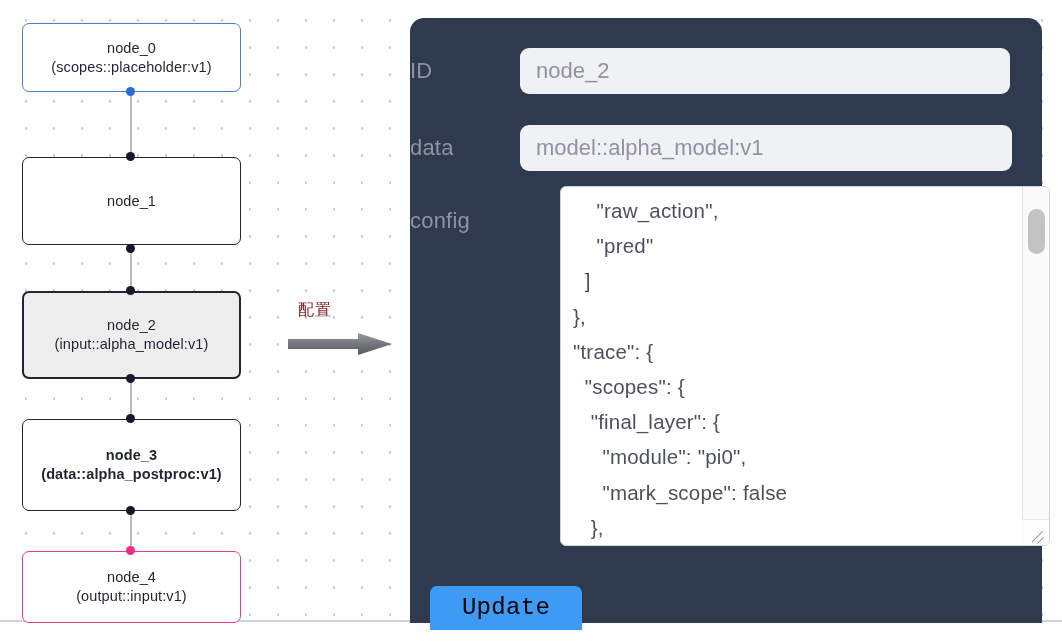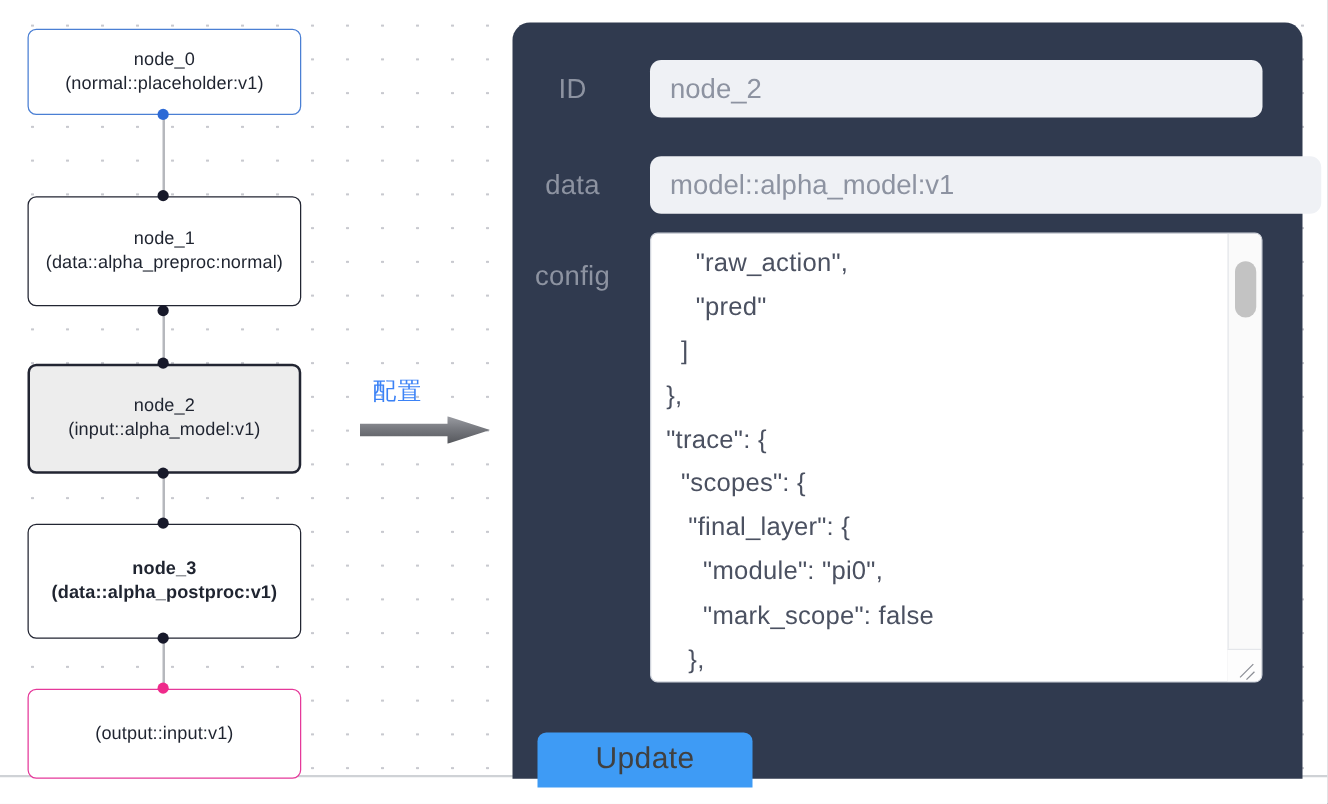--- a/index.html
+++ b/index.html
@@ -67,40 +67,40 @@
   .port.pink { background:#ef2a8b; }
 
   
   .edge {
     position: absolute; width: 2px; background: #b6b8bd; z-index: 1;
   }
 
   
   .arrow-label {
     position: absolute; left: 298px; top: 300px;
-    font-size: 19px; color: #3b82f6;
+    font-size: 16px; color: #7f1d1d;
     font-family: Liberation Serif, serif;
     letter-spacing: 1px;
   }
   .arrow-wrap { position:absolute; left:288px; top:333px; width:104px; height:22px; }
 
   
   .panel {
     position: absolute; left: 410px; top: 18px; width: 632px; height: 605px;
     background: #303a4f;
     border-radius: 14px 14px 0 0;
     z-index: 3;
   }
 
   .field-row { position: absolute; display:flex; align-items:center; }
 
   .field-label {
     color: #8d93a1;
     font-size: 22px;
-    text-align: center;
+    text-align: left;
     letter-spacing: .2px;
   }
 
   .field-input {
     background: #eff1f5;
     border: none;
     border-radius: 9px;
     color: #8d93a1;
     font-size: 22px;
     font-family: "Liberation Sans", "DejaVu Sans", sans-serif;
@@ -109,23 +109,23 @@
   }
 
   #row-id    { left: 0px;  top: 30px;  }
   #row-type  { left: 0px;  top: 107px; }
 
   #row-id   .field-label,
   #row-type .field-label,
   #row-config .field-label { width: 110px; padding-right: 14px; }
 
   #row-id .field-input   { width: 490px; height: 46px; }
-  #row-type .field-input { width: 537px; height: 46px; }
-
-  #row-config { left: 0px; top: 168px; align-items: flex-start; }
+  #row-type .field-input { width: 492px; height: 46px; }
+
+  #row-config { left: 0px; top: 168px; align-items: flex-start; gap: 40px; }
   #row-config .field-label { padding-top: 22px; }
 
   .config-box {
     position: relative;
     width: 490px; height: 360px;
     background: #ffffff;
     border: 1px solid #cfd3db;
     border-radius: 6px;
     overflow: hidden;
   }
@@ -155,26 +155,26 @@
   }
   .config-corner::before,
   .config-corner::after {
     content:""; position:absolute; background:#8a8d94;
   }
   .config-corner::before { width:15px; height:1.4px; right:4px; bottom:8px; transform: rotate(-45deg); }
   .config-corner::after  { width:9px;  height:1.4px; right:4px; bottom:4px; transform: rotate(-45deg); }
 
   .update-btn {
     position: absolute; left: 20px; top: 568px;
-    width: 172px; height: 44px;
+    width: 152px; height: 44px;
     background: #3e9bf5;
-    color: #404040;
+    color: #000000;
     border: none; border-radius: 7px 7px 0 0;
     font-size: 24px;
-    font-family: Liberation Sans, sans-serif;
+    font-family: Liberation Mono, monospace;
     letter-spacing: .3px;
     cursor: pointer;
     text-align: center;
     padding-bottom: 2px;
   }
 </style>
 </head>
 <body>
 
 <div id="root">
@@ -185,29 +185,28 @@
   <div class="bottom-strip"></div>
 
   <div class="edge" style="left:130px; top:92px;  height:65px;"></div>
   <div class="edge" style="left:130px; top:249px; height:42px;"></div>
   <div class="edge" style="left:130px; top:379px; height:40px;"></div>
   <div class="edge" style="left:130px; top:511px; height:40px;"></div>
 
   <div class="node is-input" style="left:22px; top:23px; width:219px; height:69px;">
     <div class="ntext">
       <div>node_0</div>
-      <div>(normal::placeholder:v1)</div>
+      <div>(scopes::placeholder:v1)</div>
     </div>
   </div>
   <div class="port blue" style="left:126px; top:87px;"></div>
 
   <div class="node" style="left:22px; top:157px; width:219px; height:88px;">
     <div class="ntext">
       <div>node_1</div>
-      <div>(data::alpha_preproc:normal)</div>
     </div>
   </div>
   <div class="port" style="left:126px; top:152px;"></div>
   <div class="port" style="left:126px; top:244px;"></div>
 
   <div class="node is-selected" style="left:22px; top:291px; width:219px; height:88px;">
     <div class="ntext">
       <div>node_2</div>
       <div>(input::alpha_model:v1)</div>
     </div>
@@ -219,20 +218,21 @@
     <div class="ntext">
       <div>node_3</div>
       <div>(data::alpha_postproc:v1)</div>
     </div>
   </div>
   <div class="port" style="left:126px; top:414px;"></div>
   <div class="port" style="left:126px; top:506px;"></div>
 
   <div class="node is-output" style="left:22px; top:551px; width:219px; height:72px;">
     <div class="ntext">
+      <div>node_4</div>
       <div>(output::input:v1)</div>
     </div>
   </div>
   <div class="port pink" style="left:126px; top:546px;"></div>
 
   <div class="arrow-label">配置</div>
   <div class="arrow-wrap">
     <svg width="104" height="22" viewBox="0 0 104 22">
       <defs>
         <linearGradient id="agrad" x1="0" y1="0" x2="0" y2="1">

